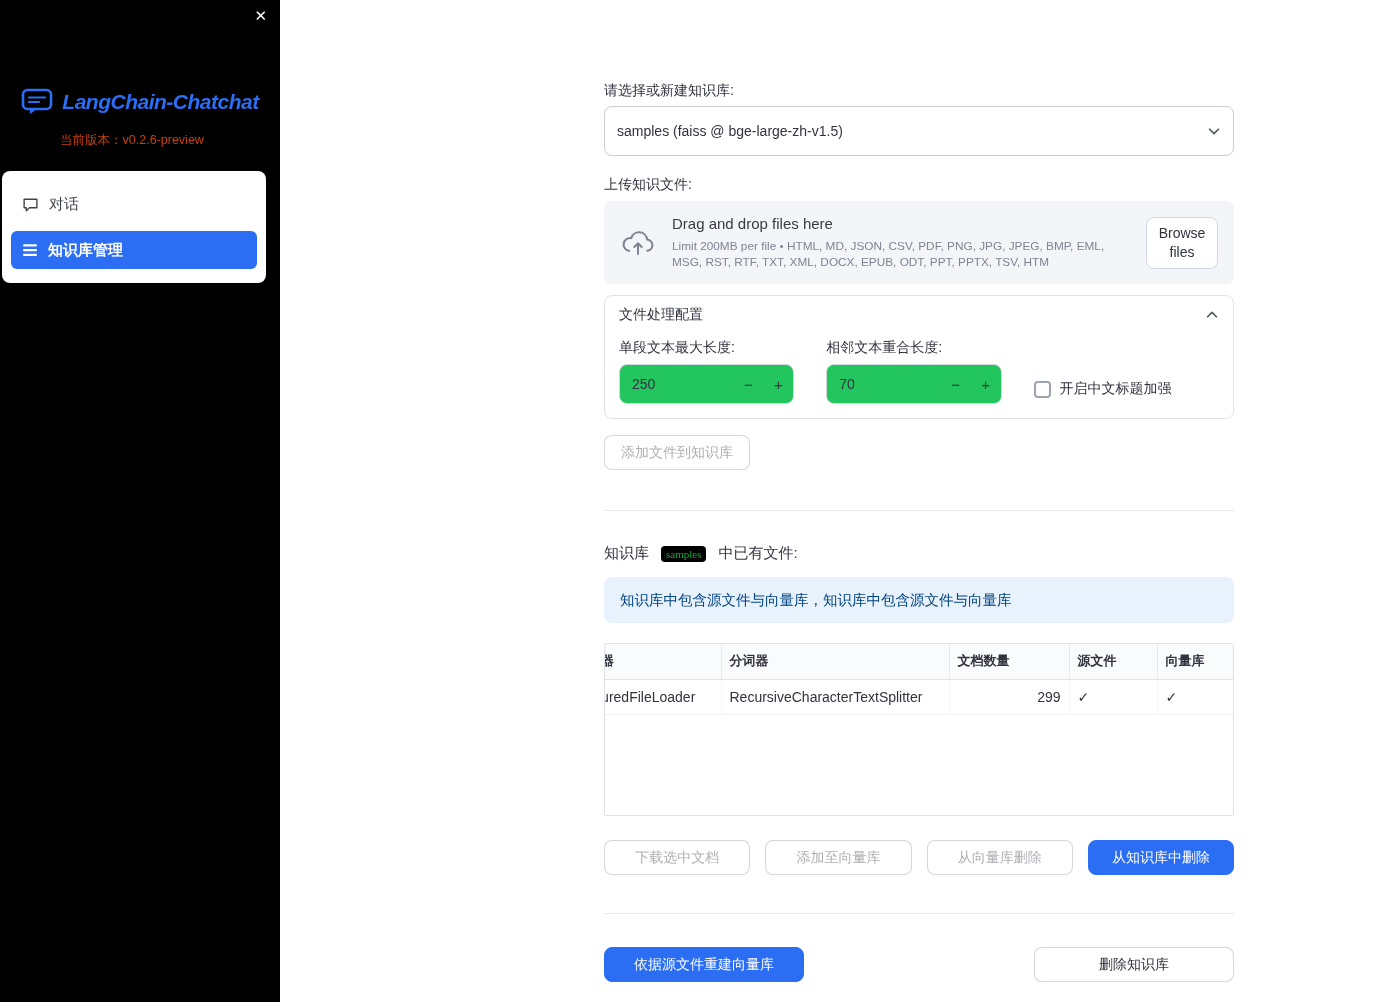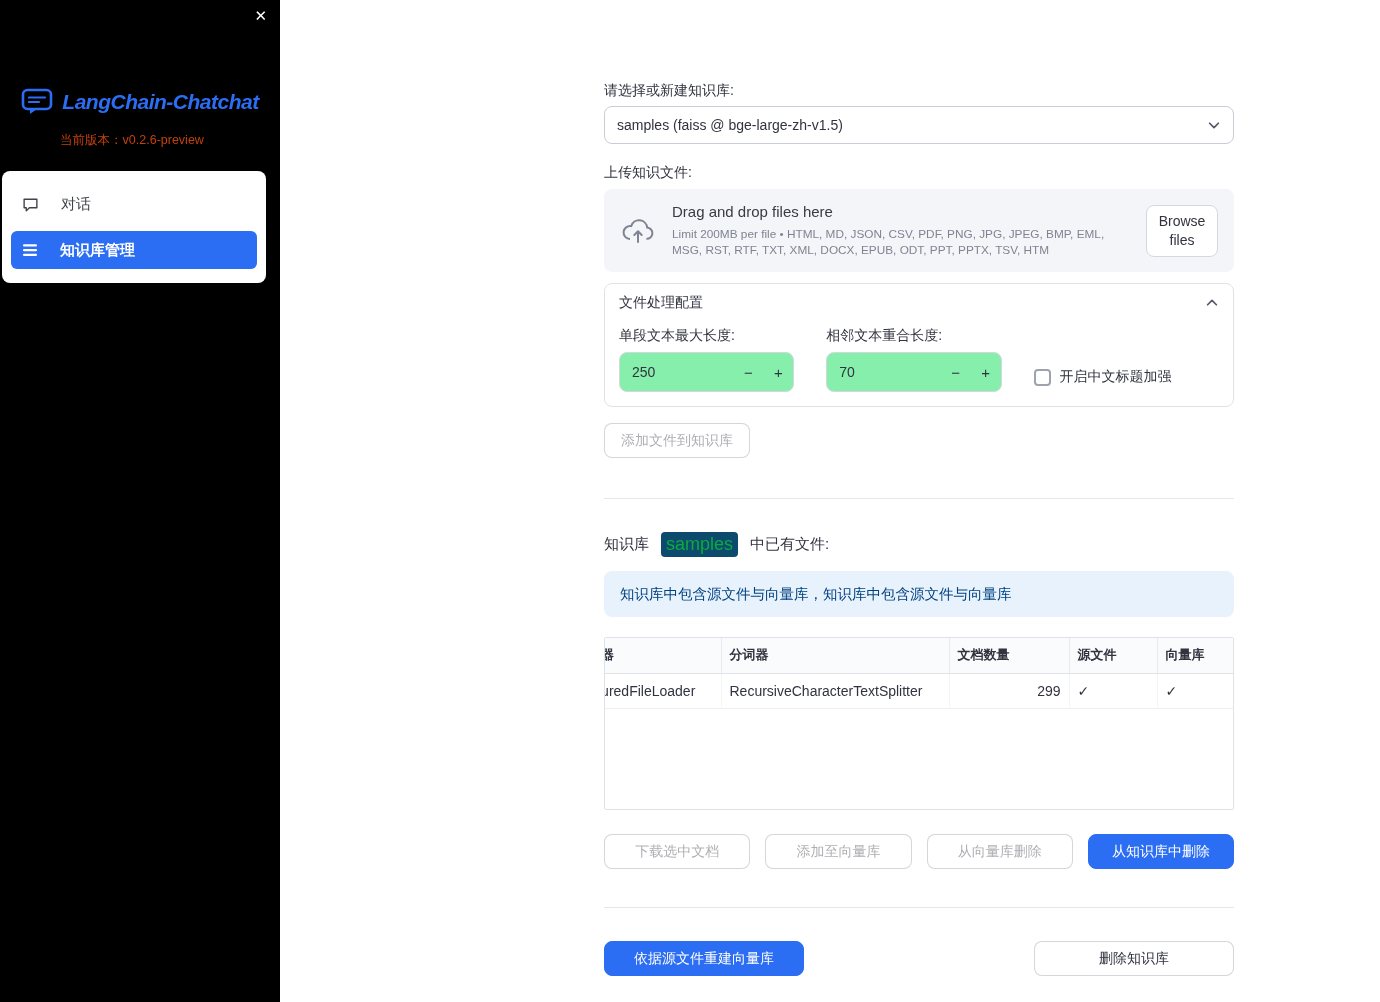--- a/index.html
+++ b/index.html
@@ -6,62 +6,62 @@
   html,body{width:1380px;height:1002px;overflow:hidden}
   body{font-family:"Liberation Sans","DejaVu Sans",sans-serif;background:#ffffff;color:#31333f;font-size:14px;position:relative}
 
   
   .sidebar{position:absolute;left:0;top:0;width:280px;height:1002px;background:#000}
   .close-btn{position:absolute;top:8px;right:13px;background:none;border:none;color:#fff;font-size:15px;line-height:1;cursor:pointer;font-family:inherit}
   .logo{display:flex;align-items:center;justify-content:center;gap:9px;margin-top:88px}
   .logo-text{color:#2b6df3;font-size:21px;font-weight:bold;font-style:italic;letter-spacing:-0.5px;white-space:nowrap}
   .version{color:#c2410c;font-size:12.5px;text-align:center;padding-right:16px;margin-top:16px}
   .menu-card{background:#fff;border-radius:8px;margin:22px 14px 0 2px;padding:14px 9px}
-  .menu-item{display:flex;align-items:center;gap:22px;height:38px;padding:0 11px;border-radius:6px;color:#3d4148;font-size:15px;cursor:pointer}
+  .menu-item{display:flex;align-items:center;gap:10px;height:38px;padding:0 11px;border-radius:6px;color:#3d4148;font-size:15px;cursor:pointer}
   .menu-item + .menu-item{margin-top:8px}
   .menu-item.selected{background:#2b6df3;color:#fff;font-weight:bold}
   .mi-icon{display:flex;align-items:center}
 
   
   .main{position:absolute;left:280px;top:0;right:0;bottom:0;background:#fff;overflow:hidden}
   .content{margin-left:324px;width:630px}
   .field-label{font-size:14px;color:#31333f;line-height:20px}
   .lbl-kb{margin-top:80px}
-  .selectbox{margin-top:6px;height:38px;border:1px solid #c9cdd6;border-radius:8px;display:flex;align-items:center;justify-content:space-between;padding:0 12px;cursor:pointer;background:#fff}
+  .selectbox{margin-top:6px;height:50px;border:1px solid #c9cdd6;border-radius:8px;display:flex;align-items:center;justify-content:space-between;padding:0 12px;cursor:pointer;background:#fff}
   .lbl-upload{margin-top:18px}
 
   .uploader{margin-top:7px;background:#f4f5f8;border-radius:8px;padding:14px 16px;display:flex;align-items:center;gap:16px;min-height:80px}
   .up-cloud{flex:none;display:flex;align-items:center}
   .up-texts{flex:1}
   .up-drag{font-size:15px;color:#383b42}
   .up-limit{font-size:11.8px;color:#7e8492;line-height:16px;margin-top:6px;max-width:476px}
   .browse-btn{flex:none;width:72px;min-height:52px;background:#fff;border:1px solid #d4d8e0;border-radius:8px;font-size:14px;color:#31333f;cursor:pointer;padding:6px 8px;line-height:19px;font-family:inherit}
 
   .expander{margin-top:11px;border:1px solid #dfe3e8;border-radius:8px}
   .exp-header{height:38px;display:flex;align-items:center;justify-content:space-between;padding:0 14px;cursor:pointer;font-size:14px}
   .exp-body{display:flex;gap:32px;padding:4px 14px 14px}
   .exp-col{width:189px}
   .num-label{font-size:14px;margin-bottom:7px;line-height:19px;white-space:nowrap}
-  .num-input{height:40px;border:1px solid #d3d7de;border-radius:8px;display:flex;align-items:center;background:#86efac}
+  .num-input{height:40px;border:1px solid #d3d7de;border-radius:8px;display:flex;align-items:center;background:#22c55e}
   .num-value{flex:1;padding-left:12px;font-size:14px}
   .step-btn{width:30px;align-self:stretch;display:flex;align-items:center;justify-content:center;color:#31333f;cursor:pointer;font-size:15px;background:none;border:none;font-family:inherit}
   .chk-col{display:flex;align-items:center;gap:9px;margin-top:36px;width:200px}
   .chk-box{width:17px;height:17px;border:2px solid #9da3ae;border-radius:4px;background:#fff;cursor:pointer;flex:none}
   .chk-label{font-size:14px;white-space:nowrap}
 
   .btn{height:35px;border-radius:8px;font-size:14px;font-family:Liberation Serif, serif;cursor:pointer;background:#fff;border:1px solid rgba(49,51,63,0.2);color:#31333f;padding:0 16px}
   .btn.disabled{color:rgba(49,51,63,0.4);cursor:default}
   .btn.primary{background:#2b6df3;border-color:#2b6df3;color:#fff}
   .add-btn{margin-top:16px}
 
   .divider{margin-top:40px;border:none;border-top:1px solid #e4e7ec;height:0}
   .divider.d2{margin-top:38px}
 
   .kb-line{margin-top:33px;font-size:15px;display:flex;align-items:center;gap:12px}
-  .code{font-family:Liberation Sans, sans-serif;font-size:18px;color:#09ab3b;background:#0c4a6e;padding:2px 5px;border-radius:4px}
+  .code{font-family:Liberation Serif, serif;font-size:11px;color:#09ab3b;background:#000000;padding:2px 5px;border-radius:4px}
 
   .info-box{margin-top:14px;background:#e8f2fc;border-radius:8px;padding:13px 16px;color:#004280;font-size:14.5px;line-height:20px}
 
   .table-wrap{margin-top:20px;border:1px solid #dfe3e8;height:173px;overflow:hidden;border-radius:2px;background:#fff}
   .tbl{border-collapse:collapse;margin-left:-64px;width:694px;table-layout:fixed}
   .tbl th{height:35px;background:#fafbfc;border-bottom:1px solid #dfe3e8;border-right:1px solid #e6e9ee;font-size:13px;font-weight:bold;text-align:left;padding:0 8px;white-space:nowrap;overflow:hidden;color:#31333f}
   .tbl td{height:35px;border-bottom:1px solid #eef0f4;border-right:1px solid #f4f6f8;font-size:14px;padding:0 8px;white-space:nowrap;overflow:hidden}
   .tbl th:last-child,.tbl td:last-child{border-right:none}
   .c0{width:180px}.c1{width:228px}.c2{width:120px}.c3{width:88px}.c4{width:78px}
   .num{text-align:right}

